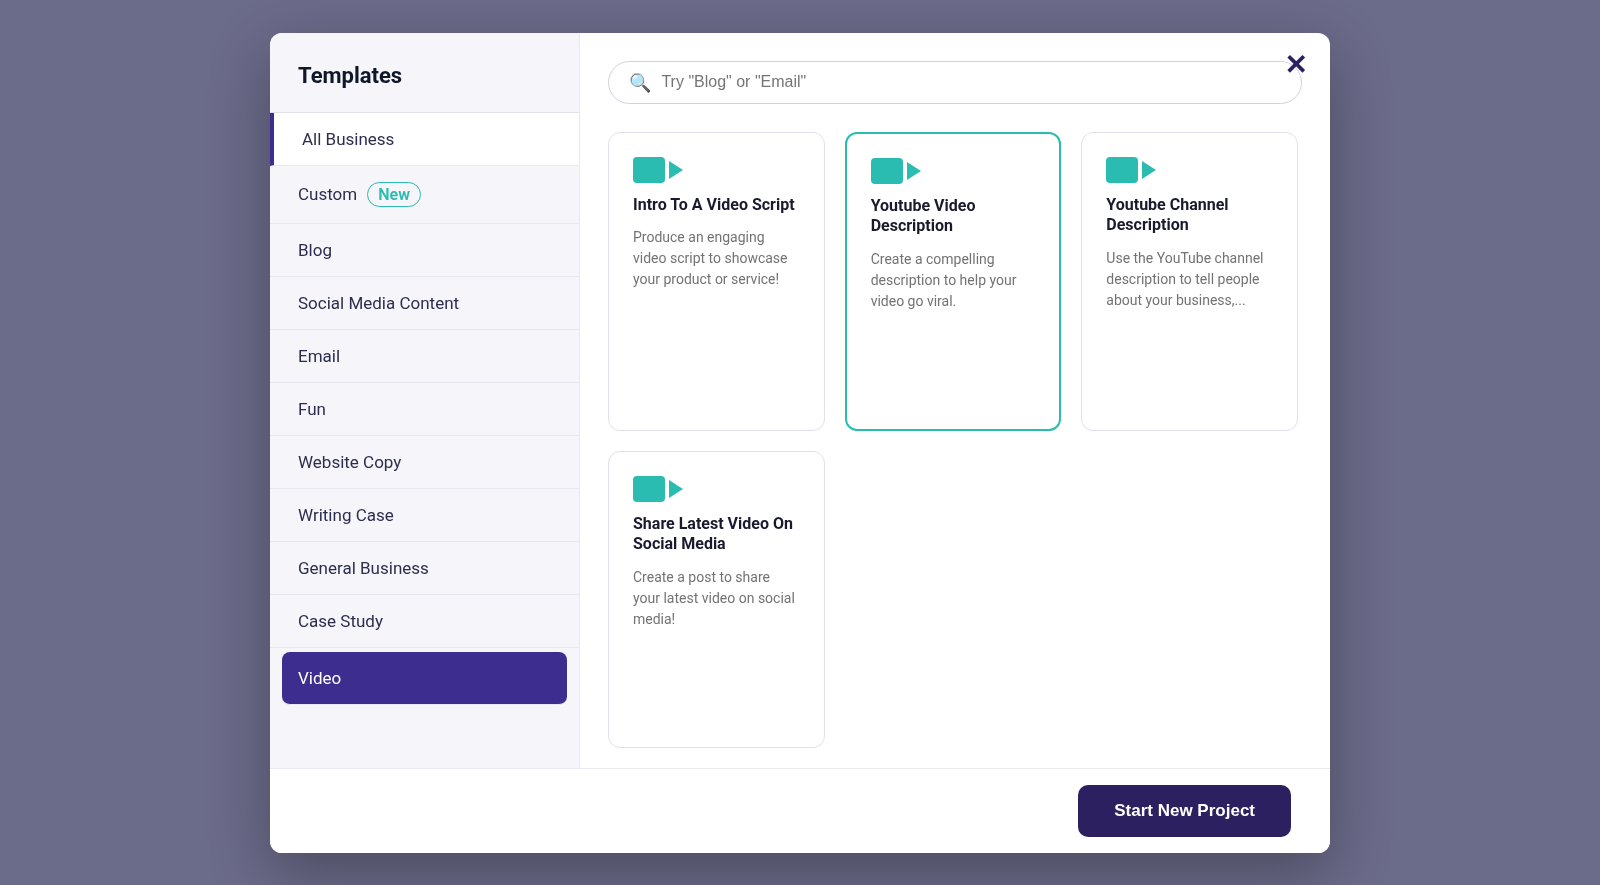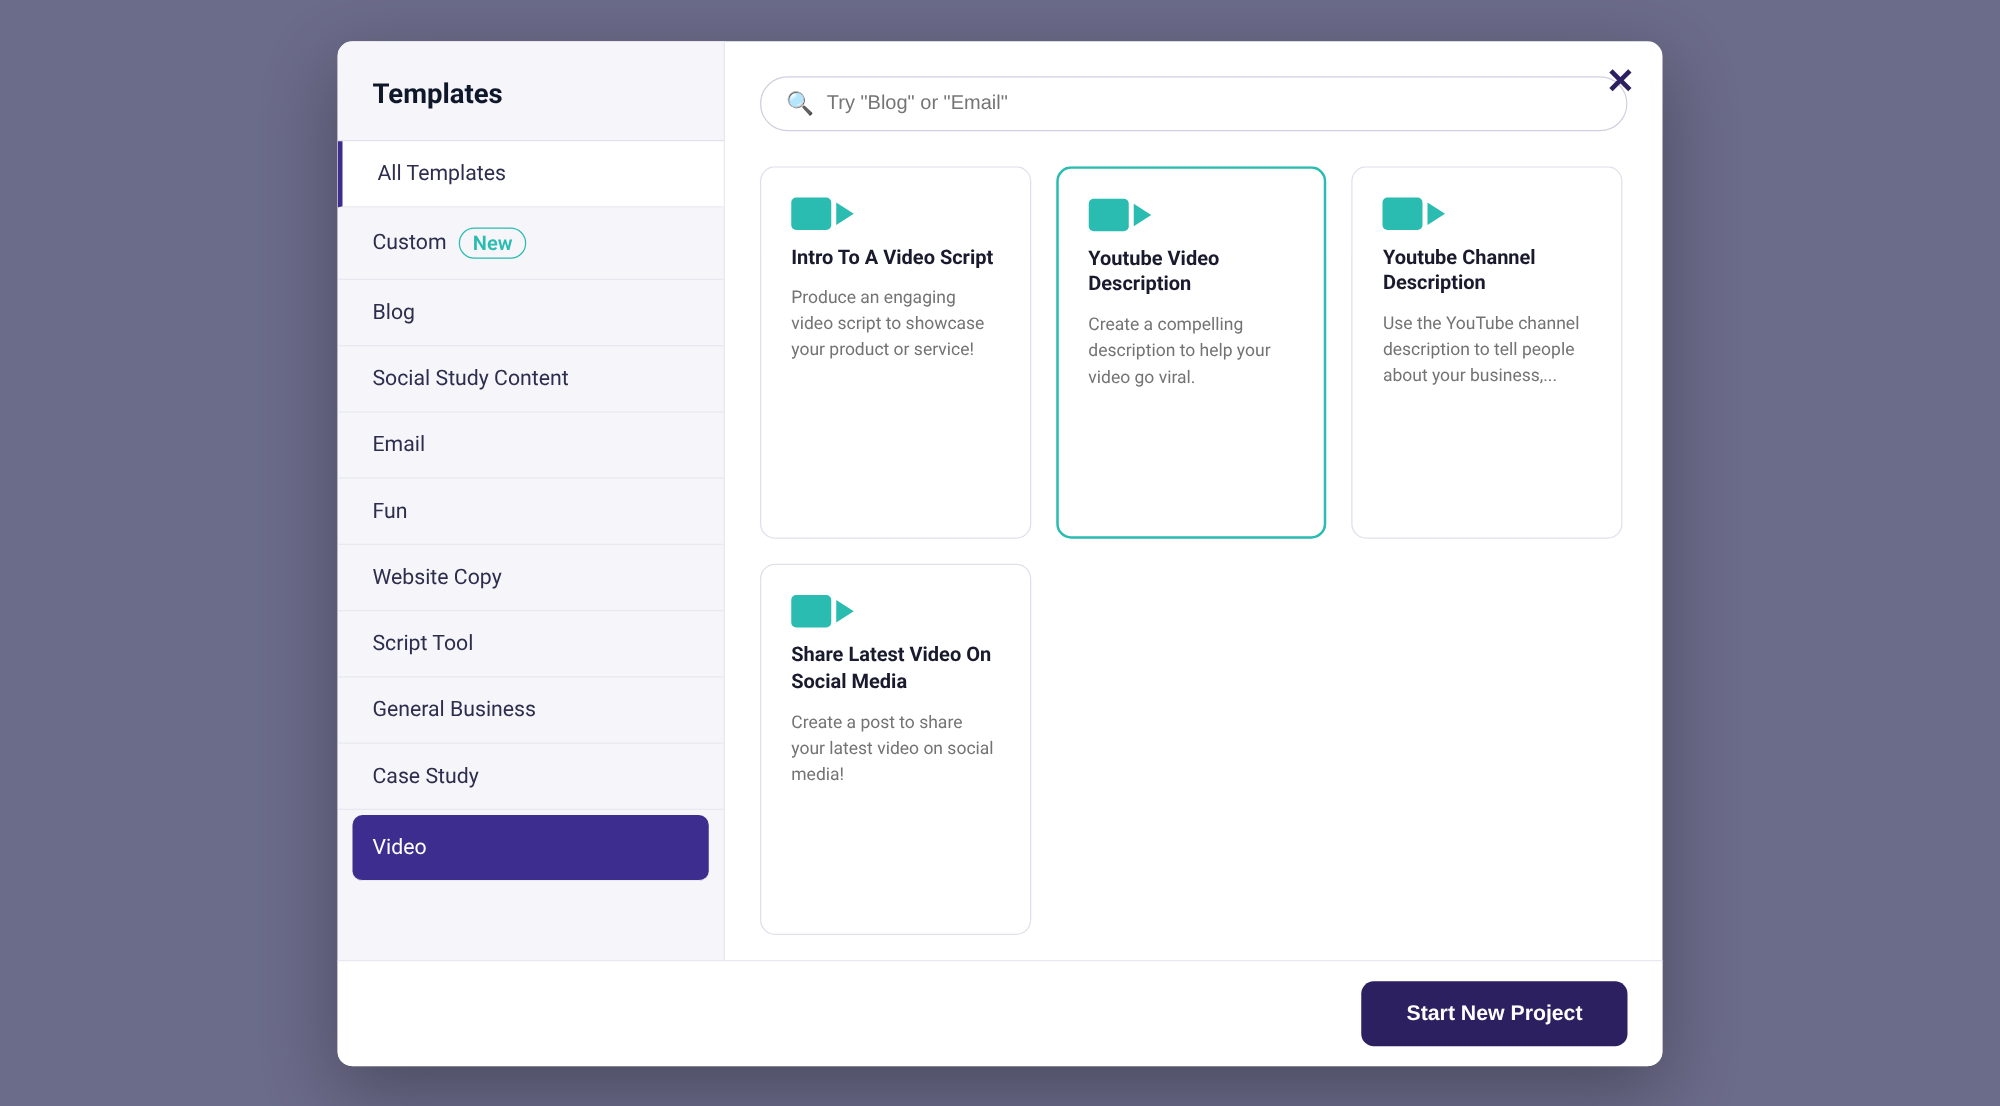--- a/index.html
+++ b/index.html
@@ -162,21 +162,21 @@
     }
     .card-desc {
       font-size: 14px;
       color: #737373;
       line-height: 1.5;
     }
     
     .modal-footer {
       display: flex;
       justify-content: flex-end;
-      padding: 16px 28px;
+      padding: 16px 39px;
       border-top: 1px solid #e8e8f0;
       background: #fff;
     }
     .start-btn {
       background: #2d2060;
       color: #fff;
       border: none;
       border-radius: 10px;
       padding: 16px 36px;
       font-size: 17px;
@@ -209,43 +209,43 @@
 
 <div class="modal">
   <button class="close-btn">✕</button>
 
   <div class="modal-body">
 
     <div class="sidebar">
       <div class="sidebar-title">Templates</div>
       <div id="sidebar-items-container">
           <div class="sidebar-item all-templates">
-            <span>All Templates</span>
+            <span>All Business</span>
           </div>
           <div class="sidebar-item">
             <span>Custom</span>
             <span class="new-badge">New</span>
           </div>
           <div class="sidebar-item">
             <span>Blog</span>
           </div>
           <div class="sidebar-item">
-            <span>Social Study Content</span>
+            <span>Social Media Content</span>
           </div>
           <div class="sidebar-item">
             <span>Email</span>
           </div>
           <div class="sidebar-item">
             <span>Fun</span>
           </div>
           <div class="sidebar-item">
             <span>Website Copy</span>
           </div>
           <div class="sidebar-item">
-            <span>Script Tool</span>
+            <span>Writing Case</span>
           </div>
           <div class="sidebar-item">
             <span>General Business</span>
           </div>
           <div class="sidebar-item">
             <span>Case Study</span>
           </div>
           <div class="sidebar-item active">
             <span>Video</span>
           </div>

